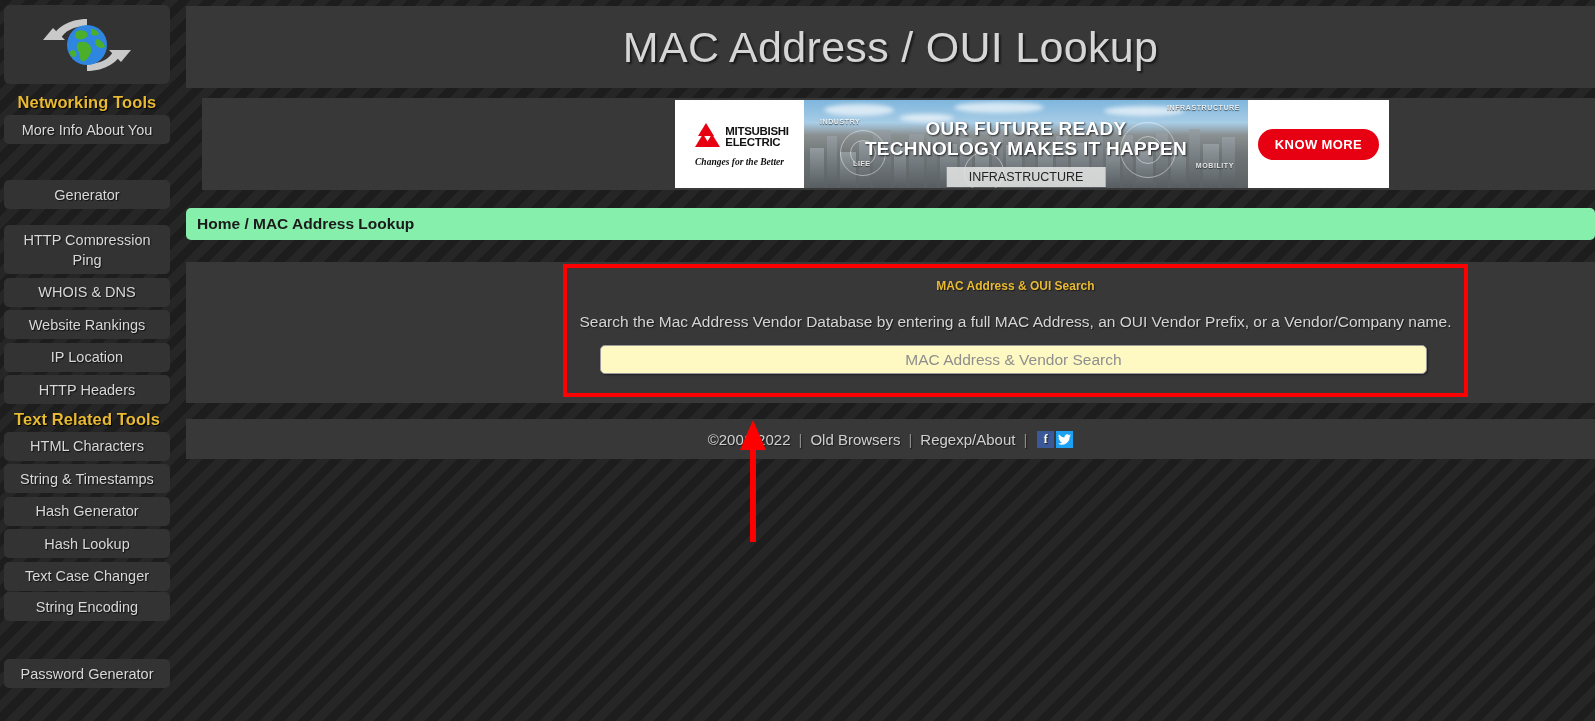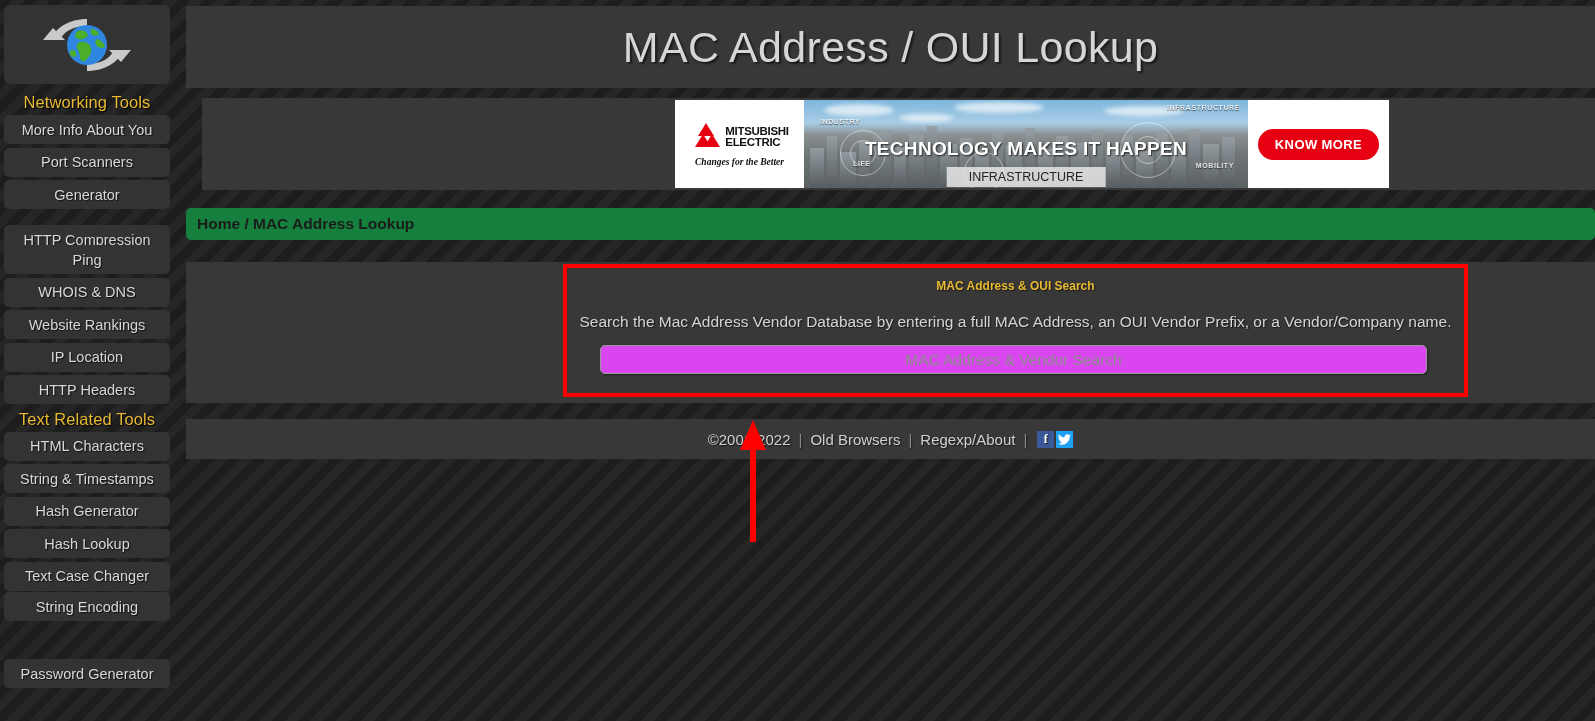--- a/index.html
+++ b/index.html
@@ -33,21 +33,21 @@
     border-radius:6px;
     display:flex; align-items:center; justify-content:center;
   }
   #logo-panel svg { display:block; }
 
   .side-heading {
     position:absolute; left:0; width:174px;
     text-align:center;
     color:#e8b931;
     font-size:16.5px;
-    font-weight:normal;
+    font-weight:bold;
     text-shadow:1px 1px 1px #000;
     letter-spacing:0.1px;
   }
 
   .side-btn {
     position:absolute; left:4px;
     width:166px; height:29px;
     background:#333333;
     border-radius:5px;
     color:#d8d8d8;
@@ -170,21 +170,21 @@
     padding:8px 17px;
     border-radius:20px;
     white-space:nowrap;
     cursor:pointer;
   }
 
   
   #breadcrumb-bar {
     position:absolute;
     left:0; top:208px; width:1409px; height:32px;
-    background:#15803d;
+    background:#86efac;
     border-radius:5px;
     display:flex; align-items:center;
     padding-left:11px;
   }
   #breadcrumb-text {
     color:#1b1b1b;
     font-size:15.5px;
     font-weight:bold;
     white-space:nowrap;
   }
@@ -215,21 +215,21 @@
     text-align:center;
     color:#d5d5d5;
     font-size:15.5px;
     text-shadow:1px 1px 1px #1a1a1a;
     white-space:nowrap;
   }
   #search-input {
     position:absolute;
     left:33px; top:77px;
     width:827px; height:29px;
-    background:#d946ef;
+    background:#fef9c3;
     border:1px solid #9a9a9a;
     border-radius:5px;
     box-shadow:1px 1px 2px rgba(0,0,0,0.45);
     font-family:"Liberation Sans", sans-serif;
     font-size:15.5px;
     color:#333;
     text-align:center;
     outline:none;
     padding:0 8px;
   }
@@ -294,21 +294,20 @@
         <path d="M46 28 c5 -1 9 2 10 6 c1 5 -2 9 -5 12 c-3 3 -6 1 -6 -3 c0 -4 -2 -6 -3 -9 c-1 -3 1 -6 4 -6 Z" fill="#4caf2a"></path>
         <path d="M62 25 c4 1 7 4 8 8 c-3 2 -7 1 -9 -2 c-1 -2 -1 -5 1 -6 Z" fill="#4caf2a"></path>
         <path d="M38 36 c3 1 4 4 3 6 c-2 2 -5 1 -6 -2 c-1 -2 1 -4 3 -4 Z" fill="#4caf2a"></path>
       </svg>
     </span>
   </div>
 
   <div class="side-heading" id="sh-0" style="top: 93px;">Networking Tools</div>
 
   <div class="side-btn" id="sb-0-0" style="top: 115px;">More Info About You</div>
-  <div class="side-btn" id="sb-0-1" style="top: 147.5px;">Port Scanners</div>
   <div class="side-btn" id="sb-0-2" style="top: 180px;">Generator</div>
   <div class="side-btn" id="sb-0-3" style="top: 225px;">HTTP Compression</div>
   <div class="side-btn" id="sb-0-4" style="top: 245px;">Ping</div>
   <div class="side-btn" id="sb-0-5" style="top: 277.5px;">WHOIS &amp; DNS</div>
   <div class="side-btn" id="sb-0-6" style="top: 310px;">Website Rankings</div>
   <div class="side-btn" id="sb-0-7" style="top: 342.5px;">IP Location</div>
   <div class="side-btn" id="sb-0-8" style="top: 375px;">HTTP Headers</div>
 
   <div class="side-heading" id="sh-1" style="top: 409.5px;">Text Related Tools</div>
 
@@ -386,20 +385,21 @@
         <div class="ad-ring" style="left:46px;  top:40px; width:26px; height:26px;"></div>
         <div class="ad-ring" style="left:316px; top:22px; width:56px; height:56px;"></div>
         <div class="ad-ring" style="left:330px; top:36px; width:28px; height:28px;"></div>
         <div class="ad-ring" style="left:160px; top:52px; width:40px; height:40px;"></div>
 
         <div class="ad-tagword" style="left:16px; top:18px;">INDUSTRY</div>
         <div class="ad-tagword" style="right:8px; top:4px;">INFRASTRUCTURE</div>
         <div class="ad-tagword" style="left:49px; top:60px;">LIFE</div>
         <div class="ad-tagword" style="right:14px; top:62px;">MOBILITY</div>
 
+        <div id="ad-head1">OUR FUTURE READY</div>
         <div id="ad-head2">TECHNOLOGY MAKES IT HAPPEN</div>
 
         <div id="ad-infra-chip">INFRASTRUCTURE</div>
       </div>
 
       <div id="ad-cta-wrap">
         <div id="ad-cta">KNOW MORE</div>
       </div>
     </div>
   </div>

